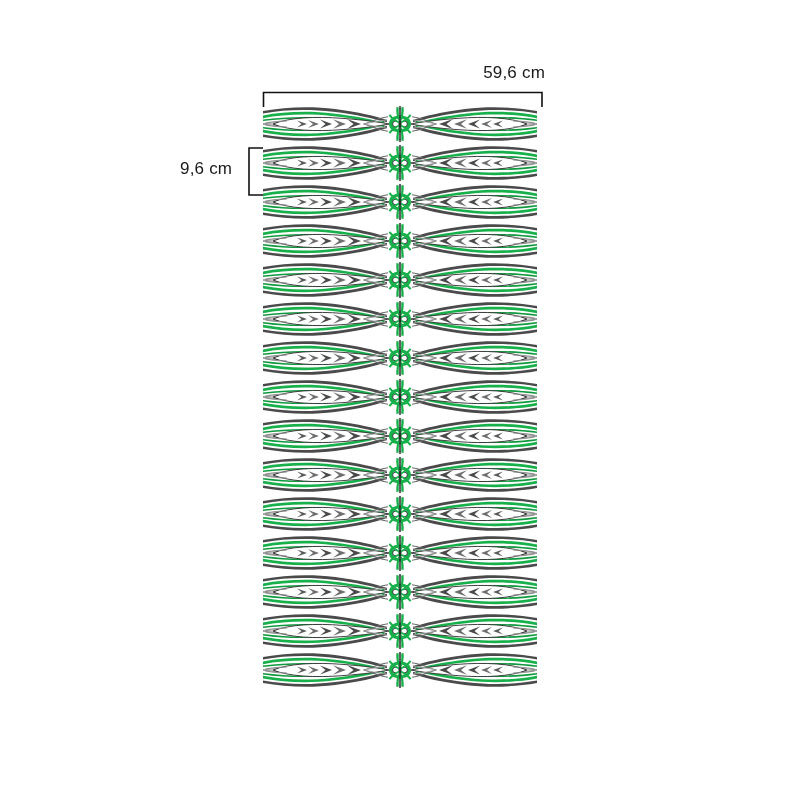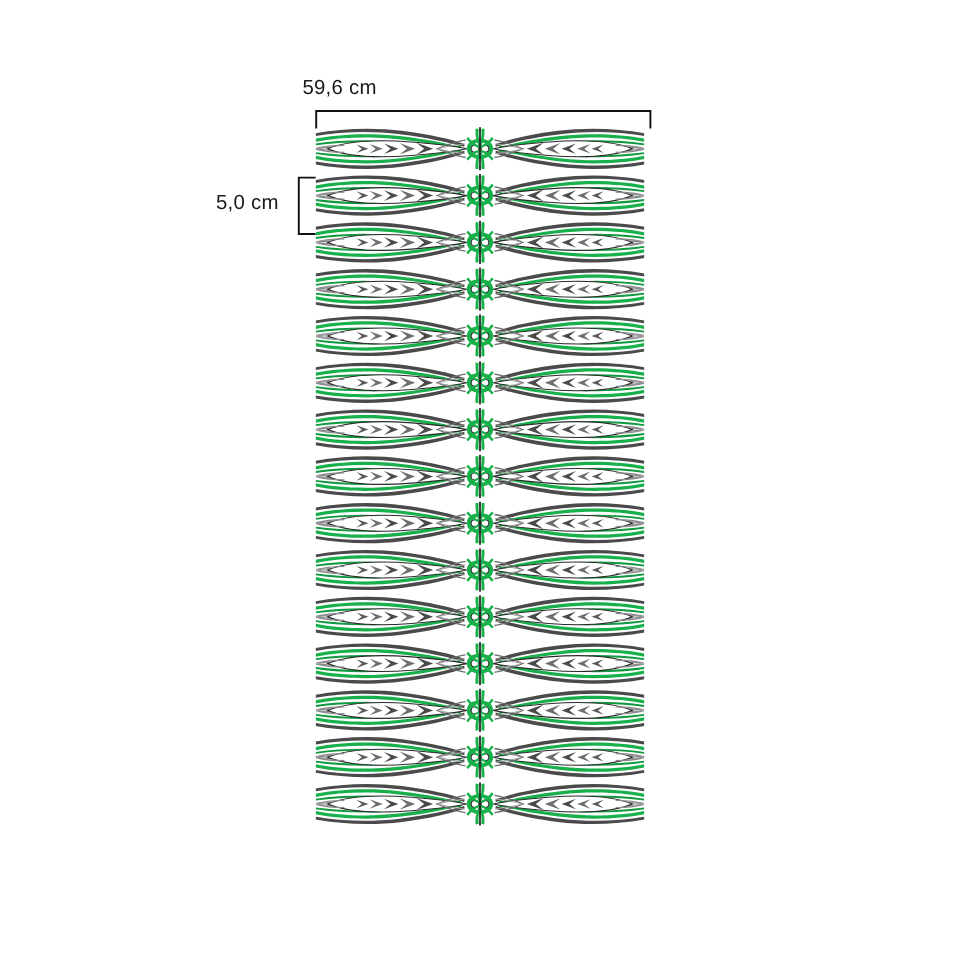--- a/index.html
+++ b/index.html
@@ -21,24 +21,24 @@
   
   .dim-label {
     position: absolute;
     color: #1a1a1a;
     font-size: 17px;
     font-family: "Liberation Sans", sans-serif;
     white-space: nowrap;
     letter-spacing: 0.2px;
   }
   #width-label {
-    left: 252px;
+    left: 266px;
     top: 63px;
     width: 279px;
-    text-align: left;
+    text-align: right;
   }
   #height-label {
     left: 180px;
     top: 159px;
     text-align: right;
   }
   .bracket-svg {
     position: absolute;
     overflow: visible;
   }
@@ -65,21 +65,21 @@
 <body>
 
 <div id="stage">
 
   <div class="dim-label" id="width-label">59,6 cm</div>
 
   <svg class="bracket-svg" id="width-bracket" width="286" height="24">
     <path d="M3.5,19 L3.5,4.5 L282,4.5 L282,19" fill="none" stroke="#111111" stroke-width="1.6"></path>
   </svg>
 
-  <div class="dim-label" id="height-label">5,0 cm</div>
+  <div class="dim-label" id="height-label">9,6 cm</div>
 
   <svg class="bracket-svg" id="height-bracket" width="22" height="52">
     <path d="M17,2 L3,2 L3,49 L17,49" fill="none" stroke="#111111" stroke-width="1.6"></path>
   </svg>
 
   <div id="pattern-field">
 
     <svg width="0" height="0" style="position:absolute" aria-hidden="true">
       <defs>
 

